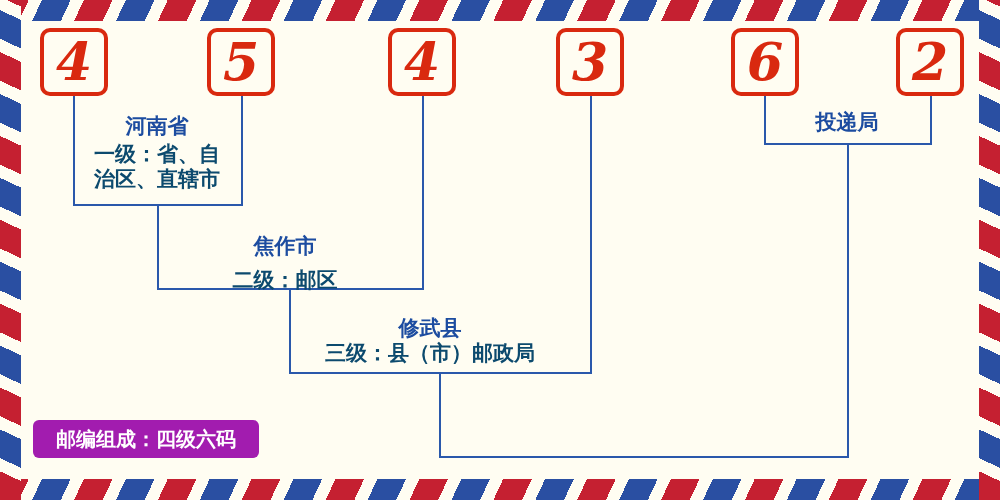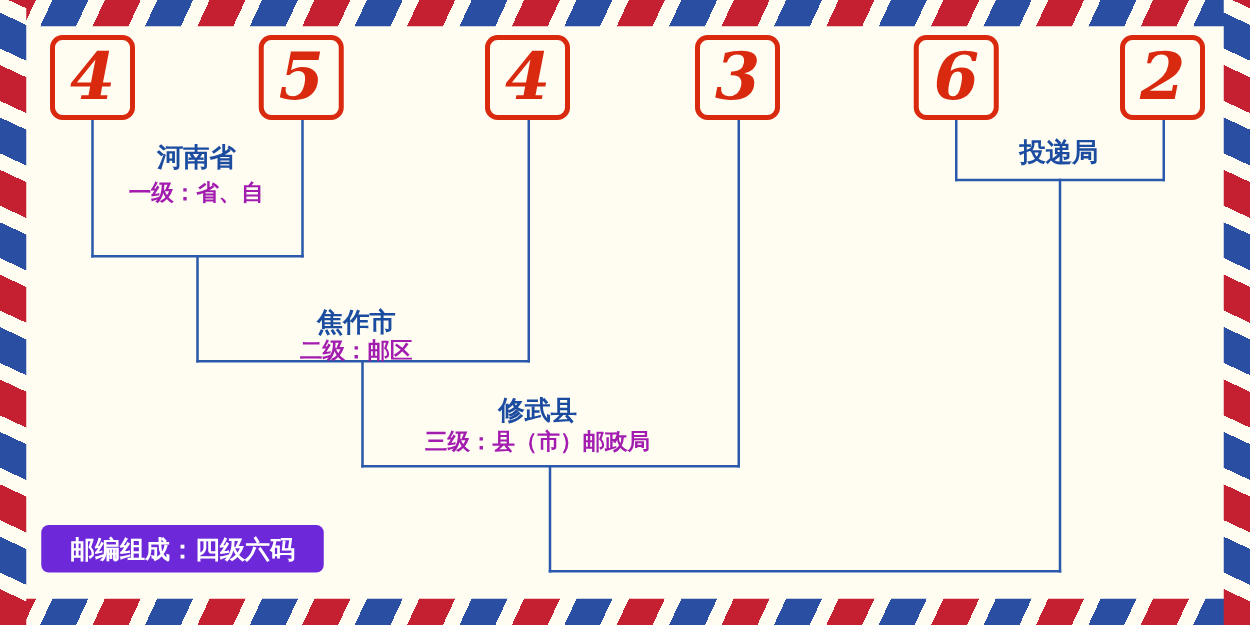--- a/index.html
+++ b/index.html
@@ -56,30 +56,30 @@
   .hline { position: absolute; height: 2px; background: #2a58ab; z-index: 2; }
 
   
   .lvl-name {
     position: absolute; transform: translateX(-50%);
     color: #1c4ca0; font-weight: bold; font-size: 21px;
     white-space: nowrap; z-index: 3;
   }
   .lvl-desc {
     position: absolute; transform: translateX(-50%);
-    color: #a21caf; font-weight: bold; font-size: 18px;
+    color: #0c4a6e; font-weight: bold; font-size: 21px;
     white-space: nowrap; text-align: left; line-height: 25px; z-index: 3;
   }
 
   
   .badge {
     position: absolute;
     left: 33px; top: 420px;
     width: 226px; height: 38px;
-    background: #6d28d9;
+    background: #a21caf;
     border-radius: 6px;
     color: #ffffff; font-weight: bold; font-size: 20px;
     display: flex; align-items: center; justify-content: center;
     z-index: 3;
   }
 </style>
 </head>
 <body>
 
 <div class="stage">
@@ -124,23 +124,24 @@
   <div class="vline" style="left:930px; top:96px;  height:49px"></div>
   <div class="hline" style="left:764px; top:143px; width:168px"></div>
 
   <div class="vline" style="left:439px; top:372px; height:86px"></div>
   <div class="vline" style="left:847px; top:143px; height:315px"></div>
   <div class="hline" style="left:439px; top:456px; width:410px"></div>
 
   <div class="lvl-name" style="left:157px; top:112px">河南省</div>
   <div class="lvl-desc" style="left:157px; top:142px">
     <div>一级：省、自</div>
+    <div>治区、直辖市</div>
   </div>
 
-  <div class="lvl-name" style="left:285px; top:244px">焦作市</div>
+  <div class="lvl-name" style="left:285px; top:232px">焦作市</div>
   <div class="lvl-desc" style="left:285px; top:268px">二级：邮区</div>
 
   <div class="lvl-name" style="left:430px; top:314px">修武县</div>
   <div class="lvl-desc" style="left:430px; top:341px">三级：县（市）邮政局</div>
 
 
   <div class="lvl-name" style="left:847px; top:108px">投递局</div>
 
   <div class="badge">
     <span>邮编组成：四级六码</span>

